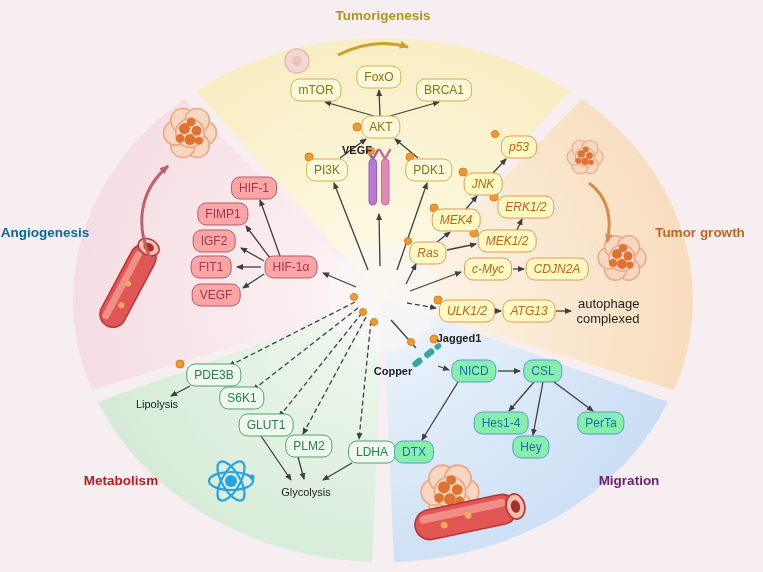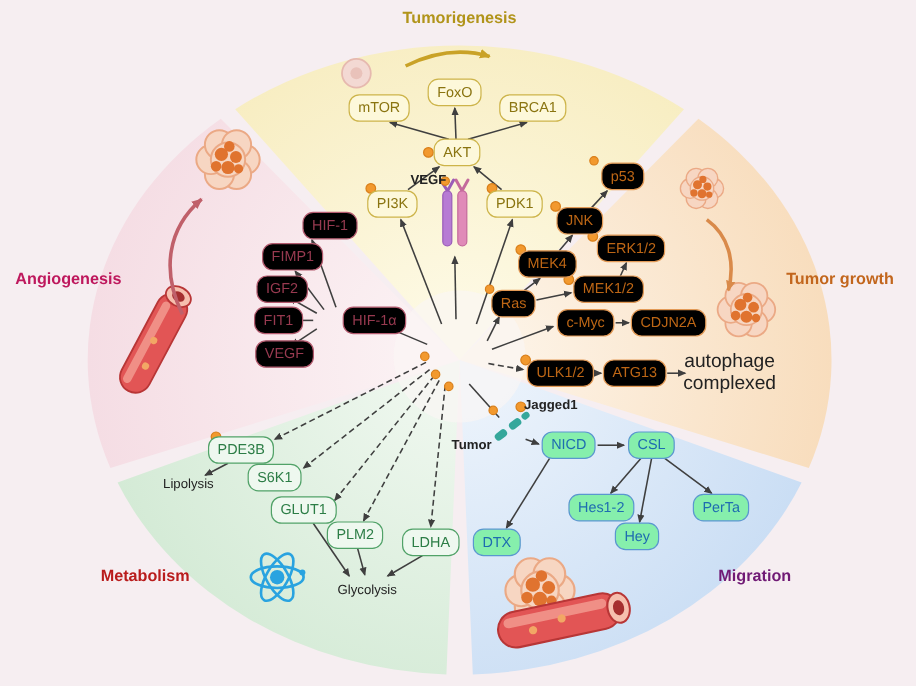--- a/index.html
+++ b/index.html
@@ -2,23 +2,23 @@
 <html><head>
 <meta charset="utf-8">
 <style>
   html,body{margin:0;padding:0;background:#f6eef1;}
   .stage{position:relative;width:763px;height:572px;overflow:hidden;
          font-family:"Liberation Sans",sans-serif;background:#f6eef1;}
   .stage svg{position:absolute;left:0;top:0;z-index:1;}
   .node{position:absolute;transform:translate(-50%,-50%);font-size:12px;line-height:1.25;
         padding:3px 7px;border-radius:9px;border:1.3px solid;white-space:nowrap;z-index:3;}
   .g-yel{background:#fdf8da;border-color:#cdb44a;color:#8a7410;}
-  .g-org{background:#000000;border-color:#e39a56;color:#bd6615;}
-  .g-rose{background:#000000;border-color:#b35a6e;color:#983a50;margin-left:21px;}
-  .g-grn{background:#eef8ef;border-color:#51a268;color:#2c7d46;}
+  .g-org{background:#fef9c3;border-color:#e39a56;color:#bd6615;font-style:italic;}
+  .g-rose{background:#fca5a5;border-color:#b35a6e;color:#983a50;}
+  .g-grn{background:#eef8ef;border-color:#51a268;color:#2c7d46;margin-left:13px;}
   .g-blu{background:#86efac;border-color:#5a97cf;color:#1e6cb0;}
   .seclabel{position:absolute;transform:translate(-50%,-50%);font-weight:bold;
             font-size:13.5px;z-index:3;white-space:nowrap;}
   .plain{position:absolute;transform:translate(-50%,-50%);font-size:11px;color:#222;
          z-index:3;white-space:pre-line;}
   .copper{position:absolute;left:383px;top:294px;width:56px;height:56px;
           transform:translate(-50%,-50%);border-radius:50%;
           background:radial-gradient(circle at 35% 30%,#f8c063,#ef9a17 60%,#df890c);
           color:#fff;font-weight:bold;font-size:11.5px;display:flex;align-items:center;
           justify-content:center;z-index:4;box-shadow:0 1px 3px rgba(0,0,0,.25);}
@@ -201,21 +201,21 @@
       <circle cx="374" cy="322" r="3.5"></circle>
         <circle cx="434" cy="339" r="4"></circle>
       <circle cx="411" cy="342" r="3.5"></circle>
     </g>
   </svg>
 
   <div class="seclabel" style="left:383px;top:15px;color:#b1941a">Tumorigenesis</div>
   <div class="seclabel" style="left:700px;top:232px;color:#c2661d">Tumor growth</div>
   <div class="seclabel" style="left:629px;top:480px;color:#701a75">Migration</div>
   <div class="seclabel" style="left:121px;top:480px;color:#b91c1c">Metabolism</div>
-  <div class="seclabel" style="left:57px;top:232px;color:#be185d">Angiogenesis</div>
+  <div class="seclabel" style="left:45px;top:232px;color:#0369a1">Angiogenesis</div>
 
 
   <div class="node g-yel" style="left:316px;top:90px">mTOR</div>
   <div class="node g-yel" style="left:379px;top:77px">FoxO</div>
   <div class="node g-yel" style="left:444px;top:90px">BRCA1</div>
   <div class="node g-yel" style="left:381px;top:127px">AKT</div>
   <div class="node g-yel" style="left:327px;top:170px">PI3K</div>
   <div class="node g-yel" style="left:429px;top:170px">PDK1</div>
 
   <div class="node g-org" style="left:519px;top:147px">p53</div>
@@ -237,26 +237,26 @@
   <div class="node g-rose" style="left:291px;top:267px">HIF-1α</div>
 
   <div class="node g-grn" style="left:201px;top:375px">PDE3B</div>
   <div class="node g-grn" style="left:229px;top:398px">S6K1</div>
   <div class="node g-grn" style="left:253px;top:425px">GLUT1</div>
   <div class="node g-grn" style="left:296px;top:446px">PLM2</div>
   <div class="node g-grn" style="left:359px;top:452px">LDHA</div>
 
   <div class="node g-blu" style="left:474px;top:371px">NICD</div>
   <div class="node g-blu" style="left:543px;top:371px">CSL</div>
-  <div class="node g-blu" style="left:501px;top:423px">Hes1-2</div>
+  <div class="node g-blu" style="left:501px;top:423px">Hes1-4</div>
   <div class="node g-blu" style="left:601px;top:423px">PerTa</div>
   <div class="node g-blu" style="left:531px;top:447px">Hey</div>
   <div class="node g-blu" style="left:414px;top:452px">DTX</div>
 
   <div class="plain" style="left:357px;top:150px;font-weight:bold">VEGF</div>
   <div class="plain" style="left:157px;top:404px">Lipolysis</div>
   <div class="plain" style="left:306px;top:492px">Glycolysis</div>
   <div class="plain" style="left:459px;top:338px;font-weight:bold">Jagged1</div>
-  <div class="plain" style="left:393px;top:371px;font-weight:bold">Tumor</div>
-  <div class="plain" style="left:608px;top:311px;text-align:center;font-size:16px">autophage
+  <div class="plain" style="left:393px;top:371px;font-weight:bold">Copper</div>
+  <div class="plain" style="left:608px;top:311px;text-align:right;font-size:13px">autophage
 complexed</div>
 
 </div>
 
 </body></html>

